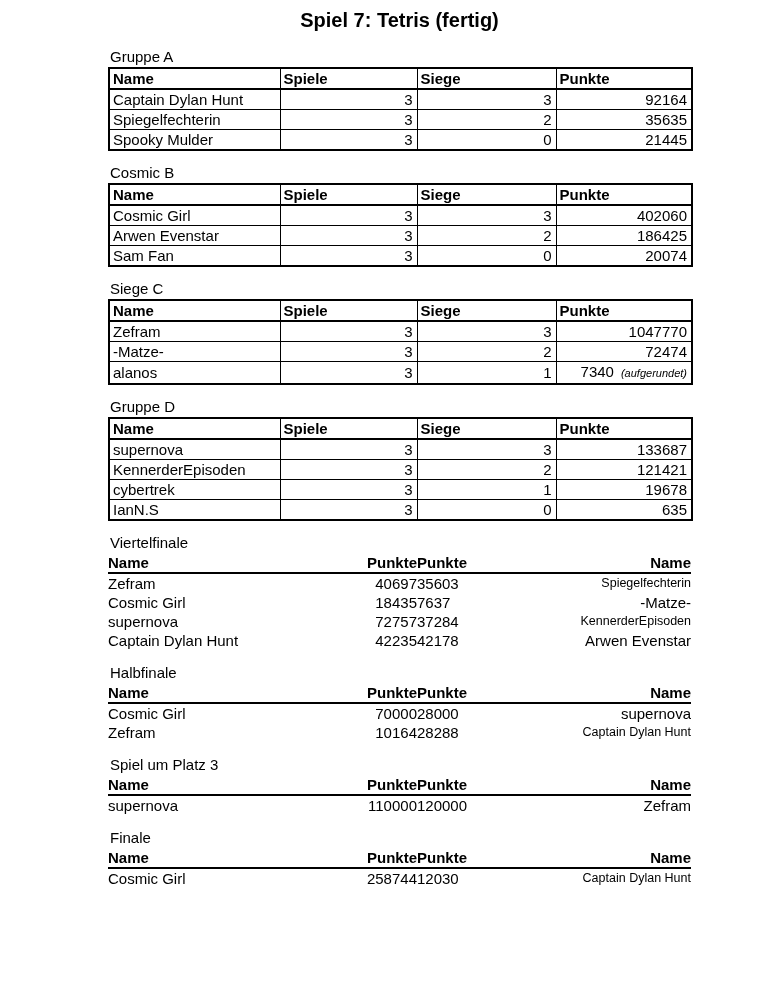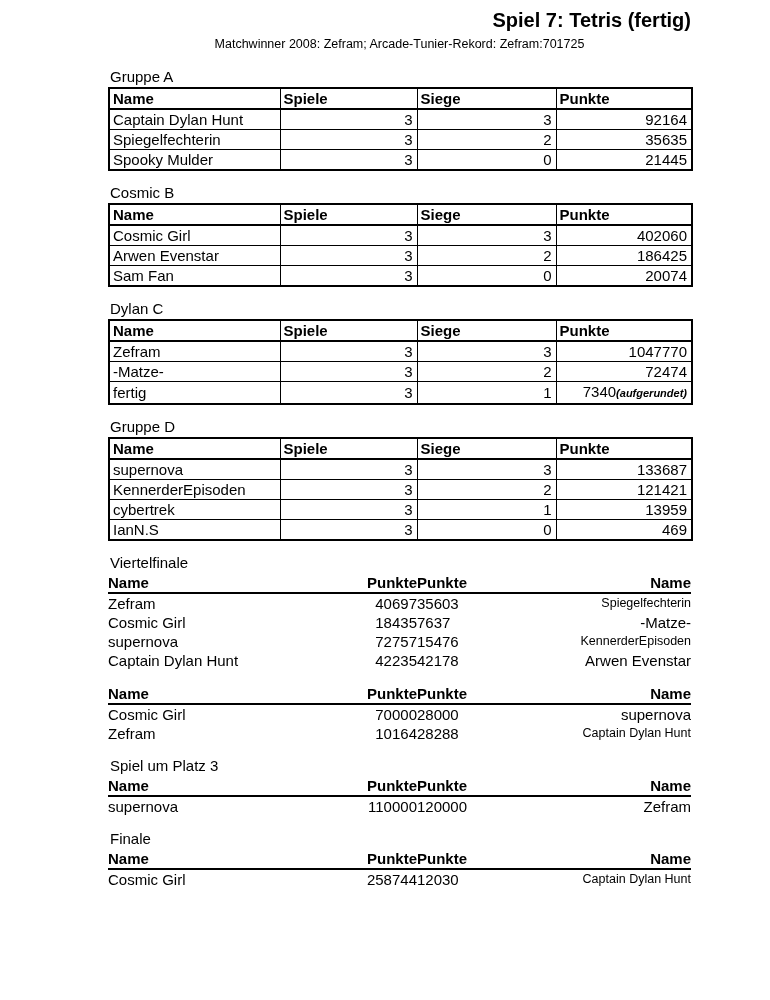--- a/index.html
+++ b/index.html
@@ -9,21 +9,21 @@
     width: 770px;
     height: 1000px;
     font-family: "Liberation Sans", sans-serif;
     color: #000000;
     -webkit-font-smoothing: antialiased;
   }
   .page { width: 770px; }
   .title {
     margin: 9px 0 0 108px;
     width: 583px;
-    text-align: right;
+    text-align: center;
     font-size: 20px;
     font-weight: bold;
     line-height: 23px;
   }
   .subtitle {
     margin: 5px 0 0 108px;
     width: 583px;
     text-align: center;
     font-size: 12.5px;
     line-height: 15px;
@@ -58,22 +58,21 @@
   .group-table th {
     border-bottom: 2px solid #000;
     text-align: left;
     font-weight: bold;
   }
   .cell-name { text-align: left; }
   .cell-num  { text-align: right; }
   .note {
     font-size: 11px;
     font-style: italic;
-    padding-left: 0;
-    font-weight: bold;
+    padding-left: 7px;
   }
   
   .bracket-section { margin-bottom: 14px; }
   .bracket-table th, .bracket-table td {
     height: 19px;
     line-height: 19px;
     padding: 0;
     overflow: hidden;
     white-space: nowrap;
     border: none;
@@ -86,21 +85,20 @@
   .b-col2 { text-align: right; padding-right: 2px; border-right: 2px solid #000; }
   .b-col3 { text-align: left;  padding-left: 3px; }
   .b-col4 { text-align: right; padding-right: 2px; }
   .small  { font-size: 12.5px; }
 </style>
 </head>
 <body>
 
 <div class="page">
   <div class="title">Spiel 7: Tetris (fertig)</div>
-  <div class="subtitle">Matchwinner 2008: Zefram; Arcade-Tunier-Rekord: Zefram:701725</div>
   <div class="content">
     <div id="groups-container">
   <section class="group-section">
     <div class="section-label">Gruppe A</div>
     <table class="group-table">
       <colgroup>
         <col style="width:171px">
               <col style="width:137px">
               <col style="width:139px">
               <col style="width:136px">
@@ -176,21 +174,21 @@
     <td class="cell-name">Sam Fan</td>
     <td class="cell-num">3</td>
     <td class="cell-num">0</td>
     <td class="cell-num">20074</td>
   </tr>
 </tbody>
     </table>
   </section>
 
   <section class="group-section">
-    <div class="section-label">Dylan C</div>
+    <div class="section-label">Siege C</div>
     <table class="group-table">
       <colgroup>
         <col style="width:171px">
               <col style="width:137px">
               <col style="width:139px">
               <col style="width:136px">
       </colgroup>
       <thead>
         <tr>
           <th>Name</th>
@@ -208,21 +206,21 @@
   </tr>
 
   <tr>
     <td class="cell-name">-Matze-</td>
     <td class="cell-num">3</td>
     <td class="cell-num">2</td>
     <td class="cell-num">72474</td>
   </tr>
 
   <tr>
-    <td class="cell-name">fertig</td>
+    <td class="cell-name">alanos</td>
     <td class="cell-num">3</td>
     <td class="cell-num">1</td>
     <td class="cell-num">7340<span class="note">(aufgerundet)</span></td>
   </tr>
 
 </tbody>
     </table>
   </section>
 
   <section class="group-section">
@@ -254,28 +252,28 @@
     <td class="cell-name">KennerderEpisoden</td>
     <td class="cell-num">3</td>
     <td class="cell-num">2</td>
     <td class="cell-num">121421</td>
   </tr>
 
   <tr>
     <td class="cell-name">cybertrek</td>
     <td class="cell-num">3</td>
     <td class="cell-num">1</td>
-    <td class="cell-num">13959</td>
+    <td class="cell-num">19678</td>
   </tr>
 
   <tr>
     <td class="cell-name">IanN.S</td>
     <td class="cell-num">3</td>
     <td class="cell-num">0</td>
-    <td class="cell-num">469</td>
+    <td class="cell-num">635</td>
   </tr>
 </tbody>
     </table>
   </section>
 </div>
     <div id="brackets-container">
   <section class="bracket-section">
     <div class="section-label">Viertelfinale</div>
     <table class="bracket-table">
       <colgroup>
@@ -303,35 +301,36 @@
   <tr>
     <td class="b-col1">Cosmic Girl</td>
     <td class="b-col2">18435</td>
     <td class="b-col3">7637</td>
     <td class="b-col4">-Matze-</td>
   </tr>
 
   <tr>
     <td class="b-col1">supernova</td>
     <td class="b-col2">72757</td>
-    <td class="b-col3">15476</td>
+    <td class="b-col3">37284</td>
     <td class="b-col4 small">KennerderEpisoden</td>
   </tr>
 
   <tr>
     <td class="b-col1">Captain Dylan Hunt</td>
     <td class="b-col2">42235</td>
     <td class="b-col3">42178</td>
     <td class="b-col4">Arwen Evenstar</td>
   </tr>
 </tbody>
     </table>
   </section>
 
   <section class="bracket-section">
+    <div class="section-label">Halbfinale</div>
     <table class="bracket-table">
       <colgroup>
         <col style="width:171px">
               <col style="width:138px">
               <col style="width:137px">
               <col style="width:137px">
       </colgroup>
       <thead>
         <tr>
           <th class="b-col1">Name</th>

